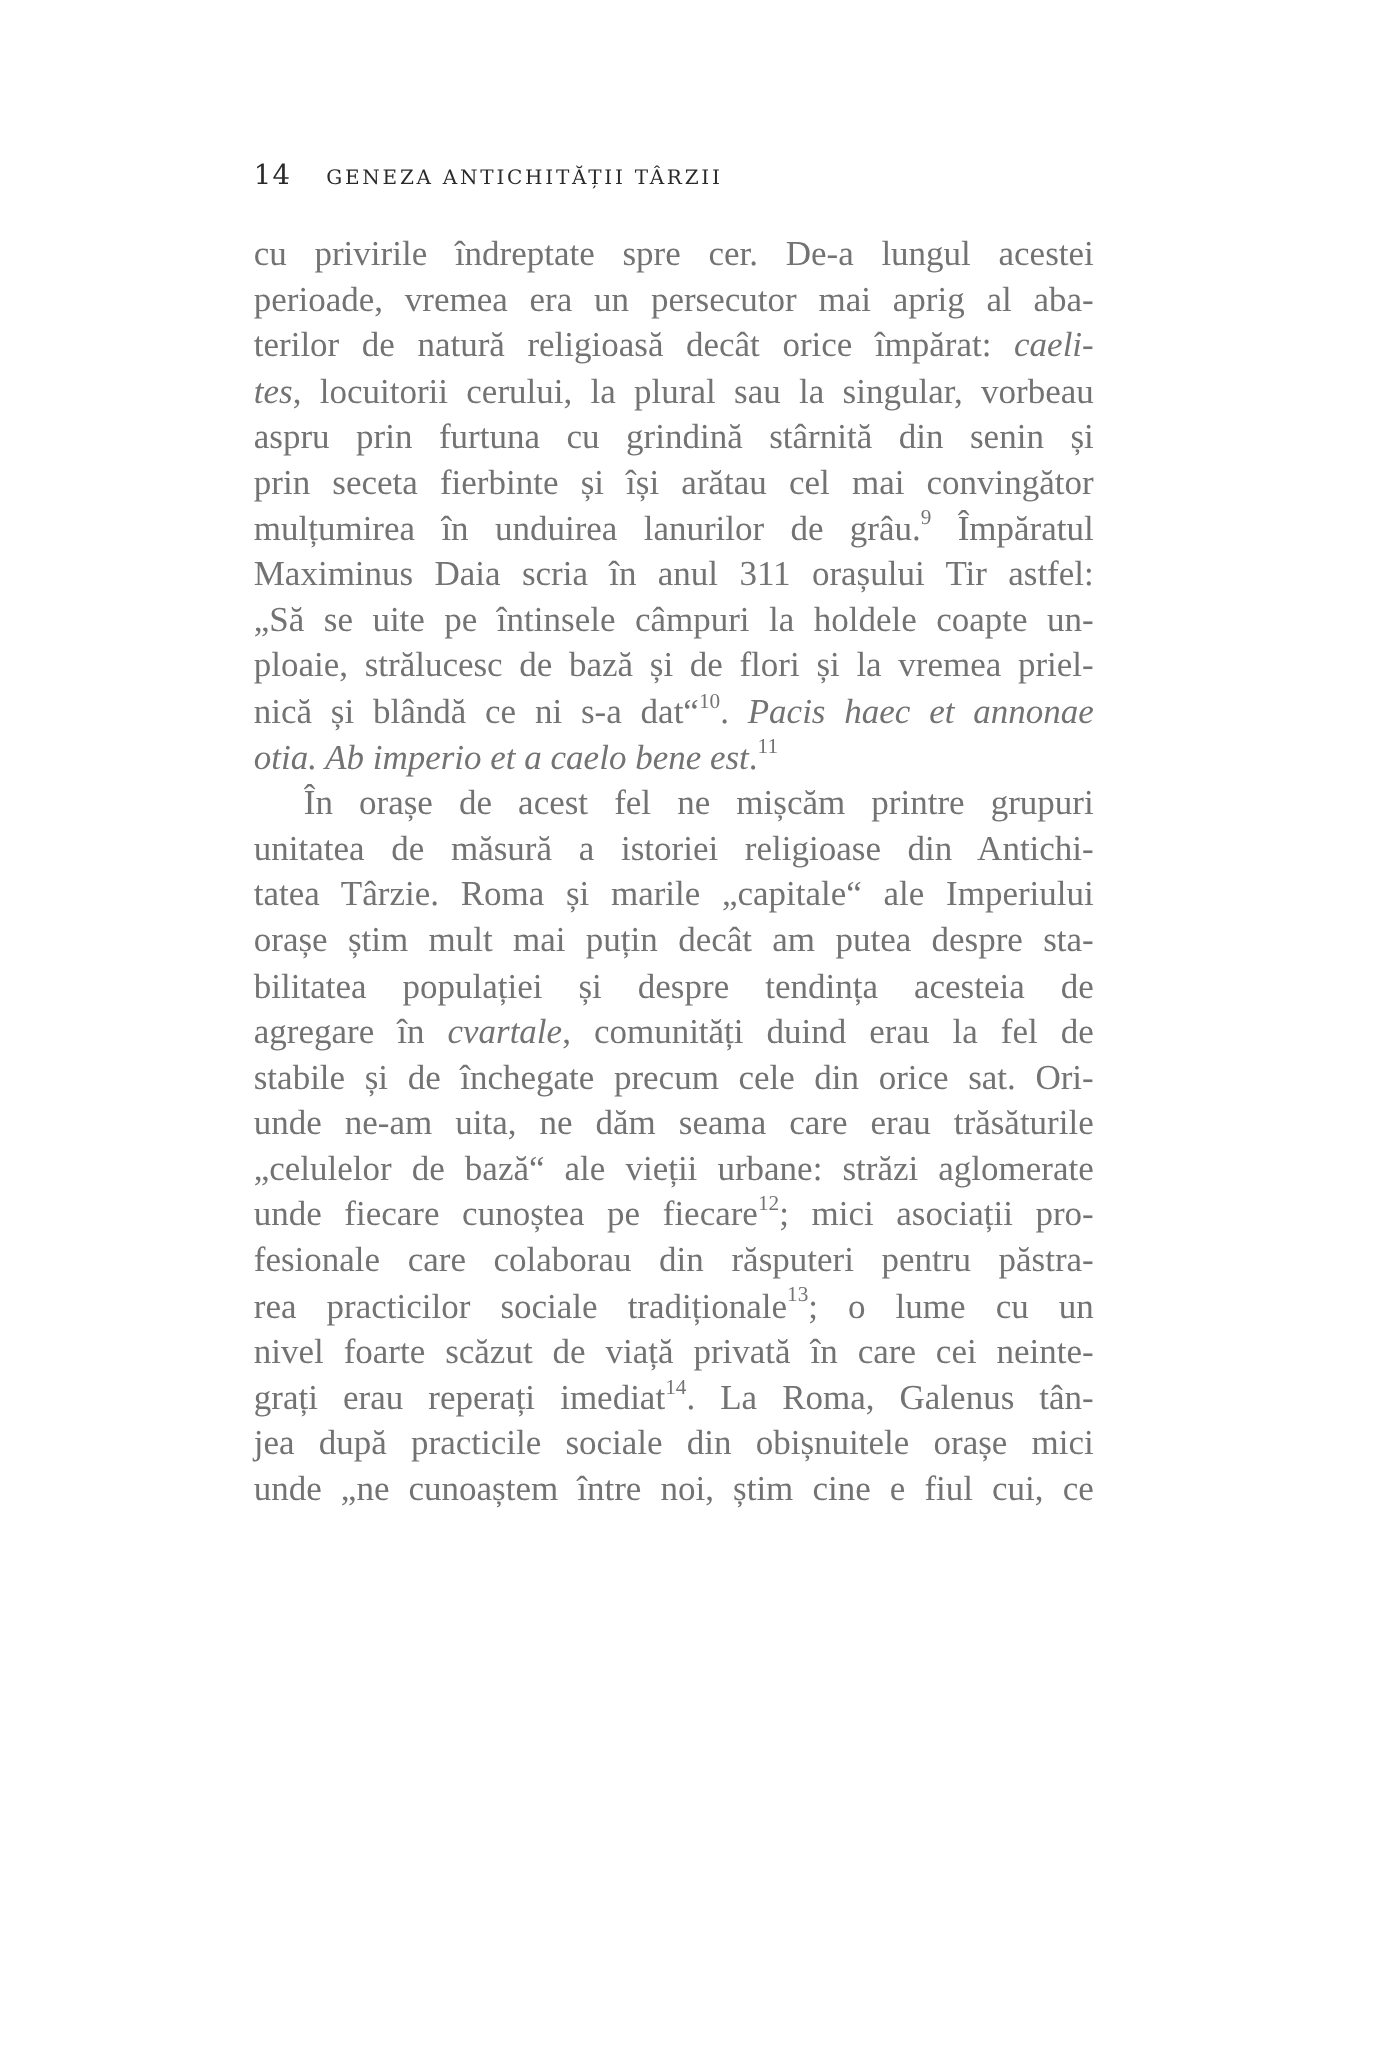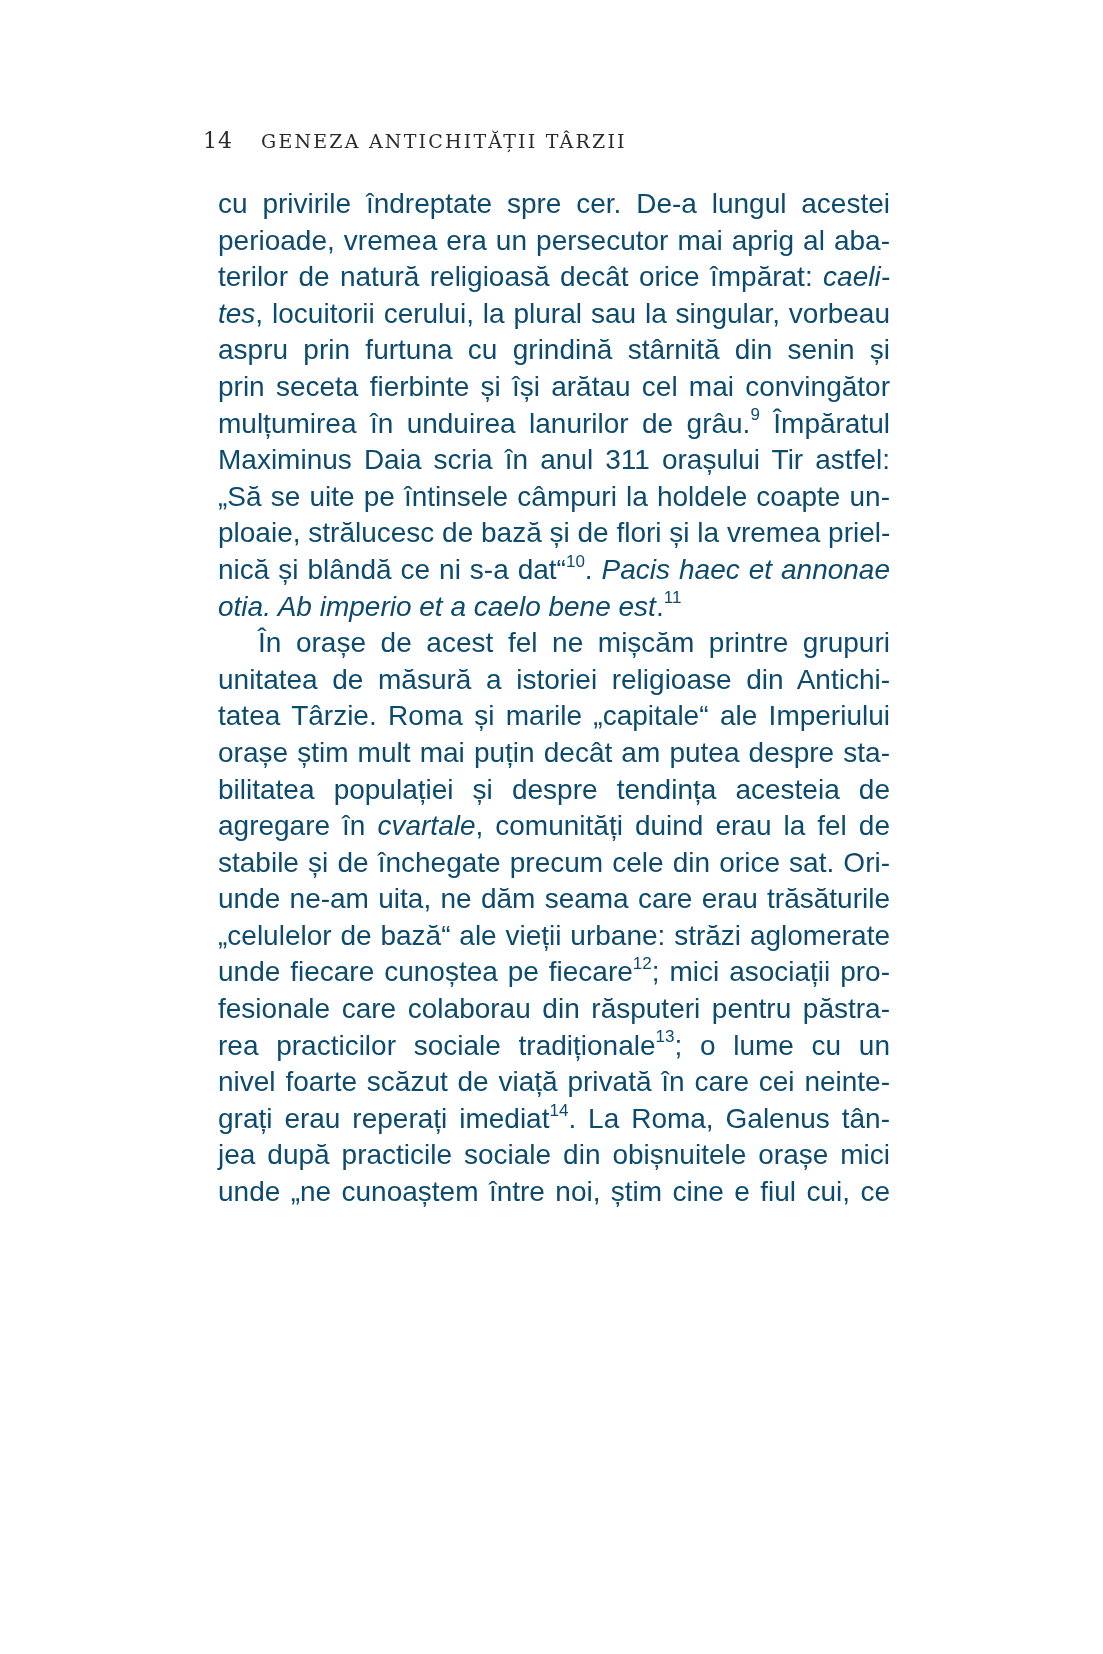--- a/index.html
+++ b/index.html
@@ -1,23 +1,23 @@
 <!DOCTYPE html>
 <html><head>
 <meta charset="utf-8">
 <style>
   html, body { margin:0; padding:0; background:#ffffff; }
   body { width:1103px; height:1654px; position:relative; overflow:hidden; }
   .page { position:absolute; left:0; top:0; width:1063px; height:1654px; background:#ffffff; }
   .running-head { position:absolute; left:203px; top:128px; height:36px; display:flex; align-items:baseline;
     font-family:"DejaVu Serif", "Liberation Serif", serif; color:#2a2a2a; }
   .page-number { font-size:22px; letter-spacing:1px; width:58px; }
-  .running-title { font-size:19px; letter-spacing:2.2px; }
-  .body-text { position:absolute; left:218px; top:186px; width:672px;
-    font-family:Liberation Sans, sans-serif; font-size:28px; color:#0c4a6e; }
+  .running-title { font-size:16px; letter-spacing:2.2px; }
+  .body-text { position:absolute; left:203px; top:186px; width:672px;
+    font-family:Liberation Serif, serif; font-size:28px; color:#737373; }
   .line { height:36.6px; line-height:36.6px; white-space:nowrap; text-align:justify; text-align-last:justify; }
   .line.last { text-align-last:left; }
   .line.indent { padding-left:40px; }
   .line i { font-style:italic; }
   sup { font-size:17px; line-height:0; vertical-align:super; position:relative; top:-2px; }
 </style>
 </head>
 <body>
 
 <div class="page">

